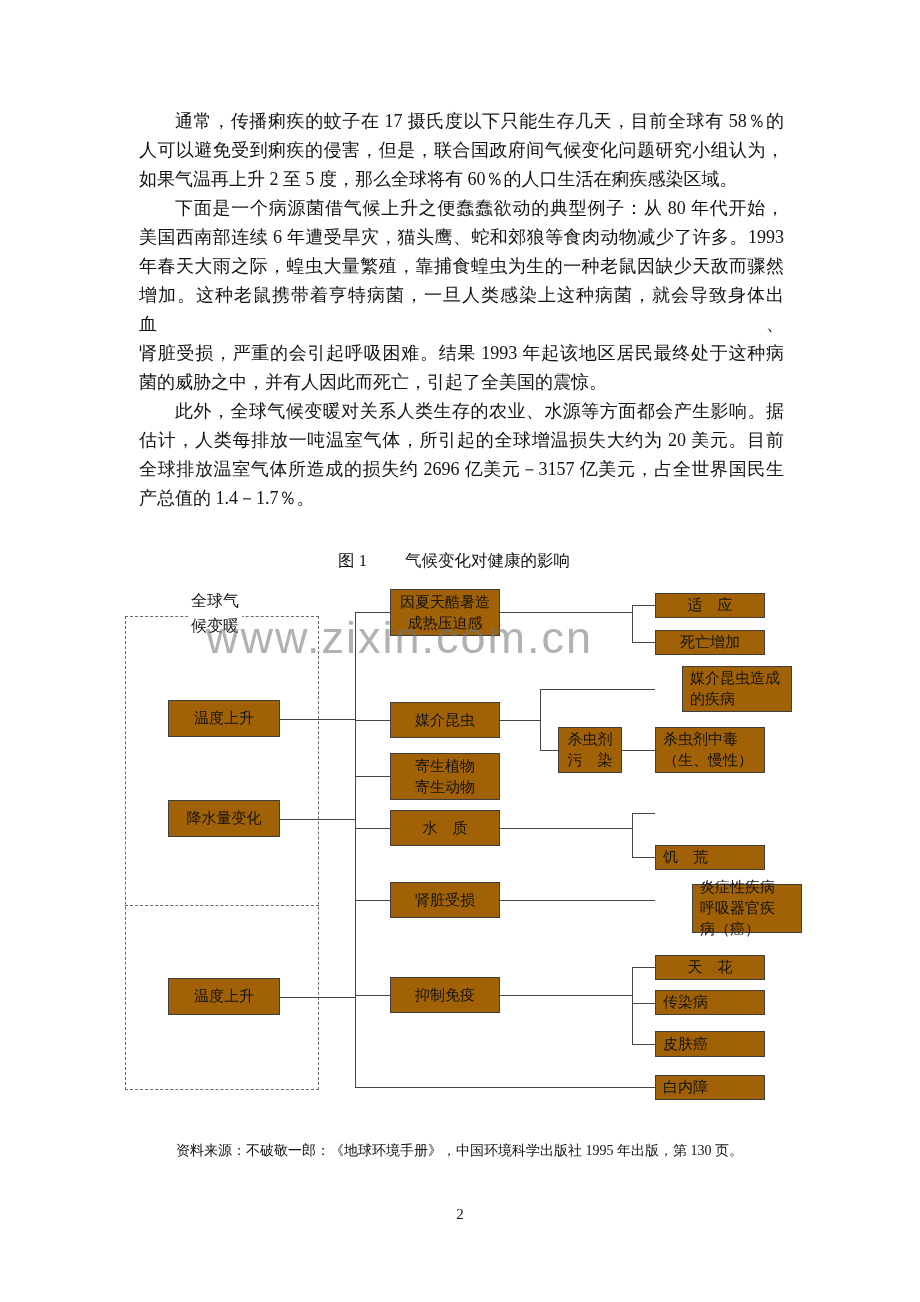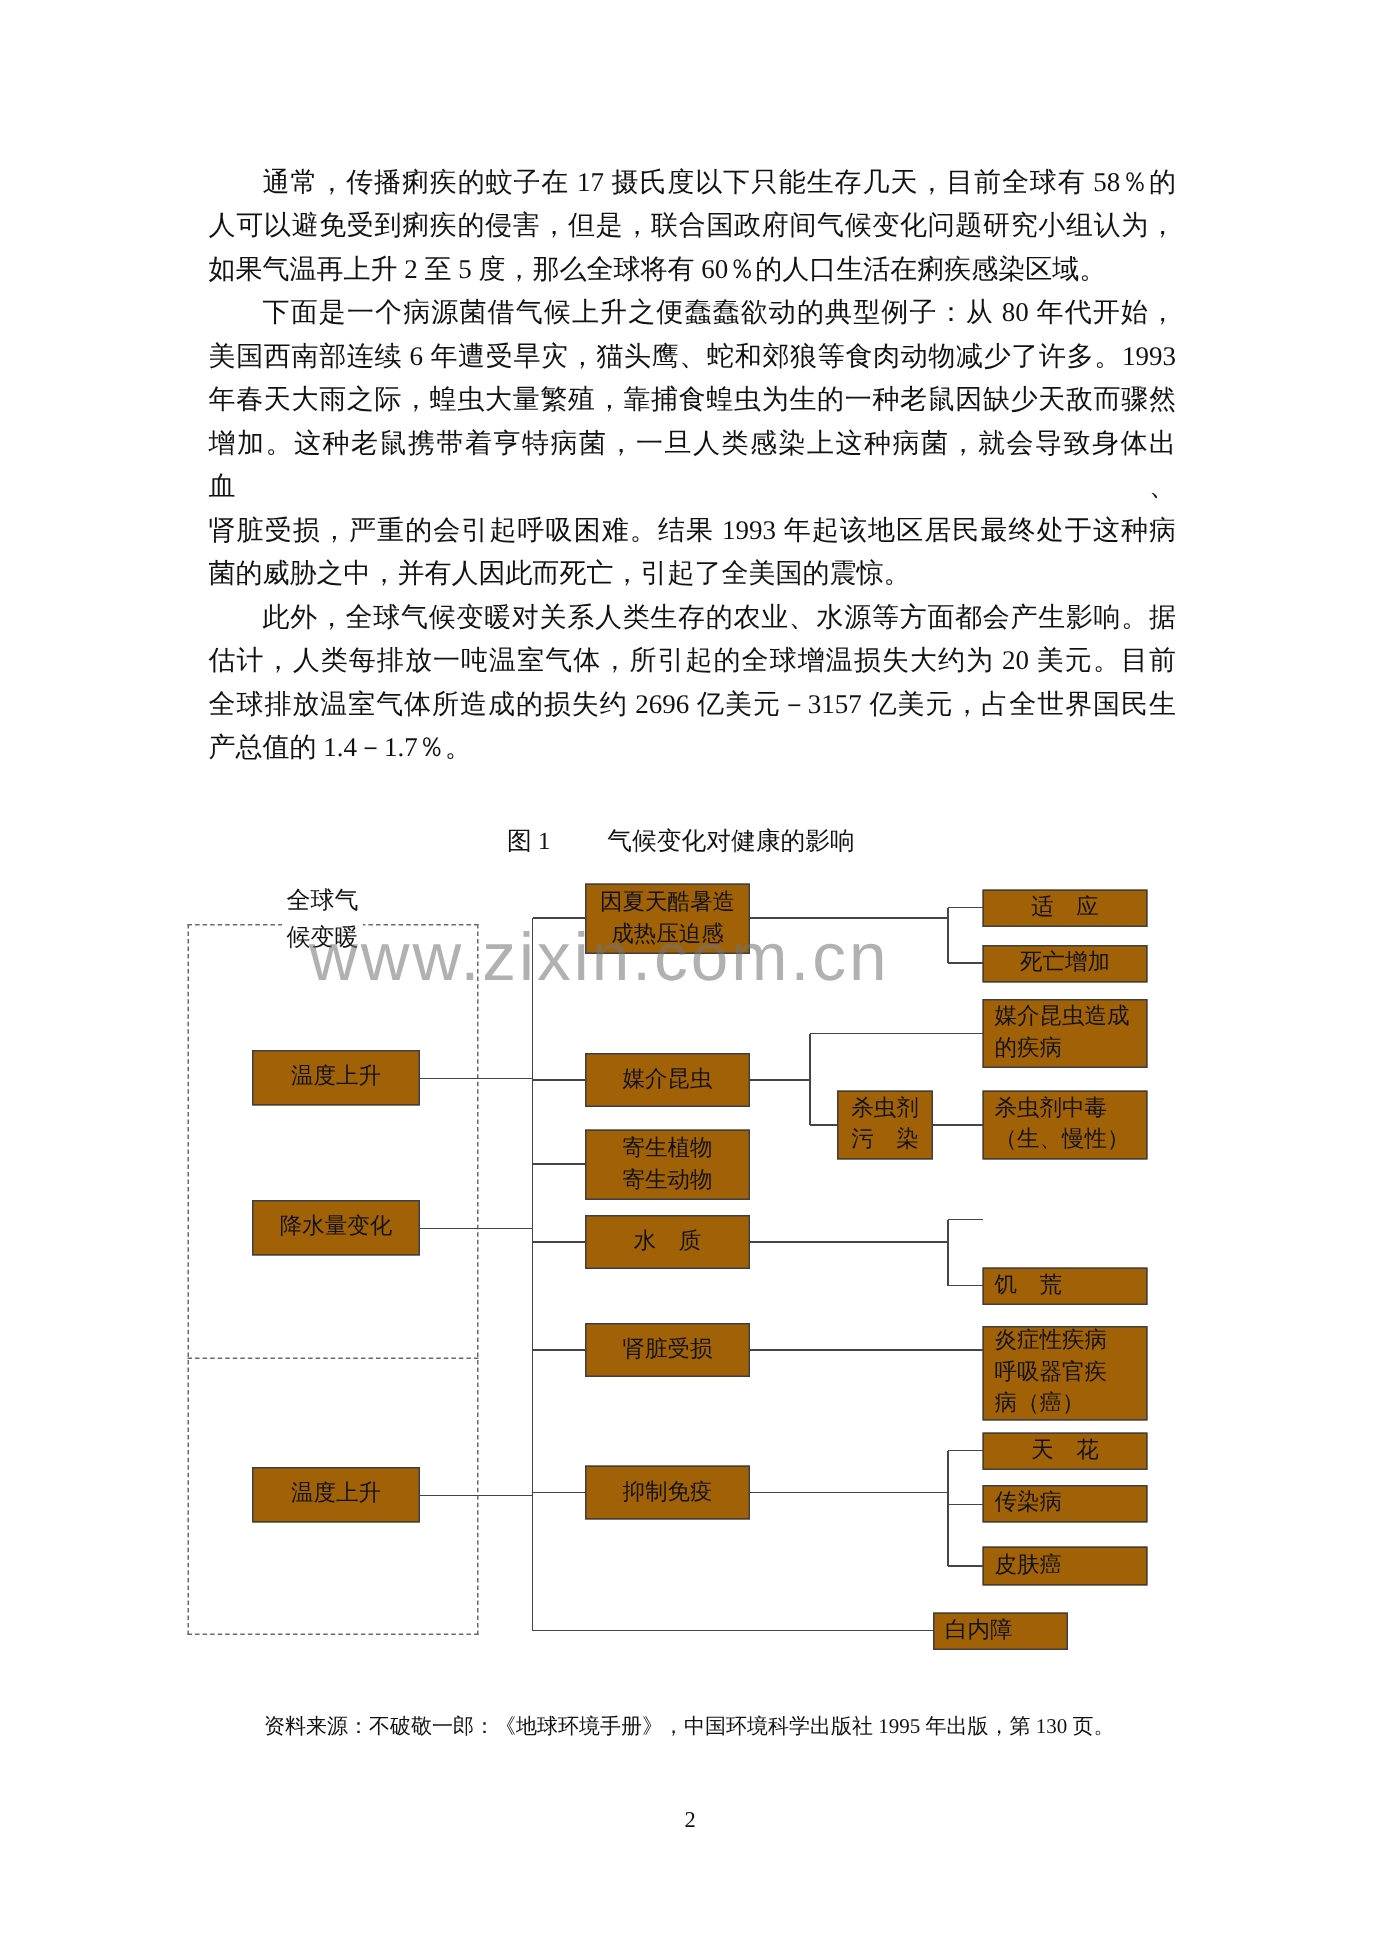--- a/index.html
+++ b/index.html
@@ -146,46 +146,46 @@
     <span>杀虫剂
 污　染</span>
     </div>
 
   <div class="fb" style="left:655px;top:593px;width:110px;height:25px">
     <span>适　应</span>
     </div>
   <div class="fb" style="left:655px;top:630px;width:110px;height:25px">
     <span>死亡增加</span>
     </div>
-  <div class="fb al" style="left:655px;top:666px;width:110px;height:46px">
+  <div class="fb al" style="left:682px;top:666px;width:110px;height:46px">
     <span>媒介昆虫造成
 的疾病</span>
     </div>
   <div class="fb al" style="left:655px;top:727px;width:110px;height:46px">
     <span>杀虫剂中毒
 （生、慢性）</span>
     </div>
   <div class="fb al" style="left:655px;top:845px;width:110px;height:25px">
     <span>饥　荒</span>
     </div>
-  <div class="fb al" style="left:655px;top:884px;width:110px;height:63px">
+  <div class="fb al" style="left:692px;top:884px;width:110px;height:49px">
     <span>炎症性疾病
 呼吸器官疾
 病（癌）</span>
     </div>
   <div class="fb" style="left:655px;top:955px;width:110px;height:25px">
     <span>天　花</span>
     </div>
   <div class="fb al" style="left:655px;top:990px;width:110px;height:25px">
     <span>传染病</span>
     </div>
   <div class="fb al" style="left:655px;top:1031px;width:110px;height:26px">
     <span>皮肤癌</span>
     </div>
-  <div class="fb al" style="left:622px;top:1075px;width:90px;height:25px">
+  <div class="fb al" style="left:655px;top:1075px;width:110px;height:25px">
     <span>白内障</span>
     </div>
 
   <div class="watermark">www.zixin.com.cn</div>
 
   <div class="source-note">资料来源：不破敬一郎：《地球环境手册》，中国环境科学出版社 1995 年出版，第 130 页。</div>
 
   <div class="page-number">2</div>
 
 </div>

